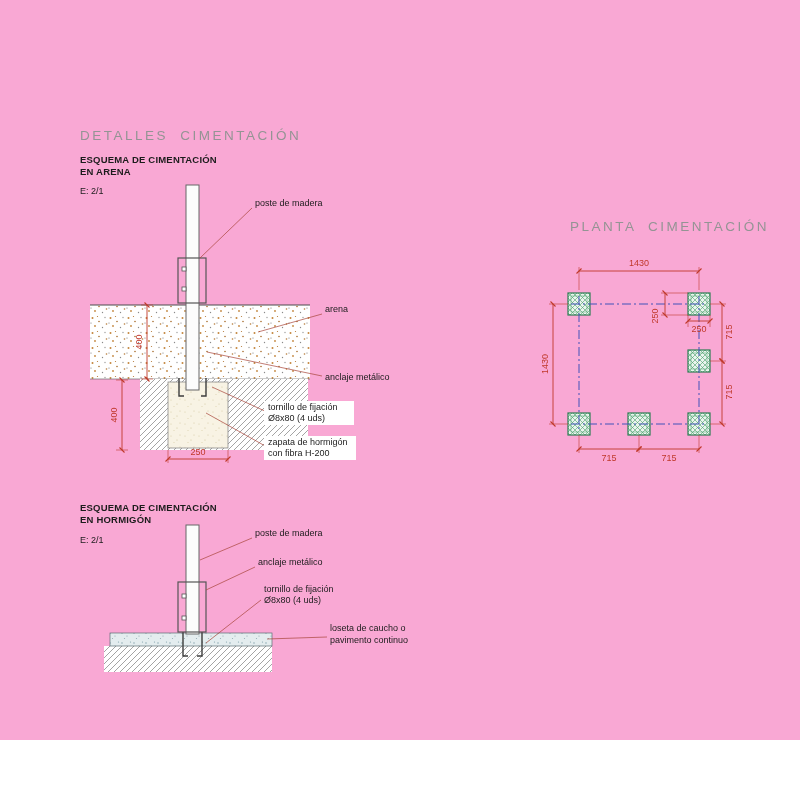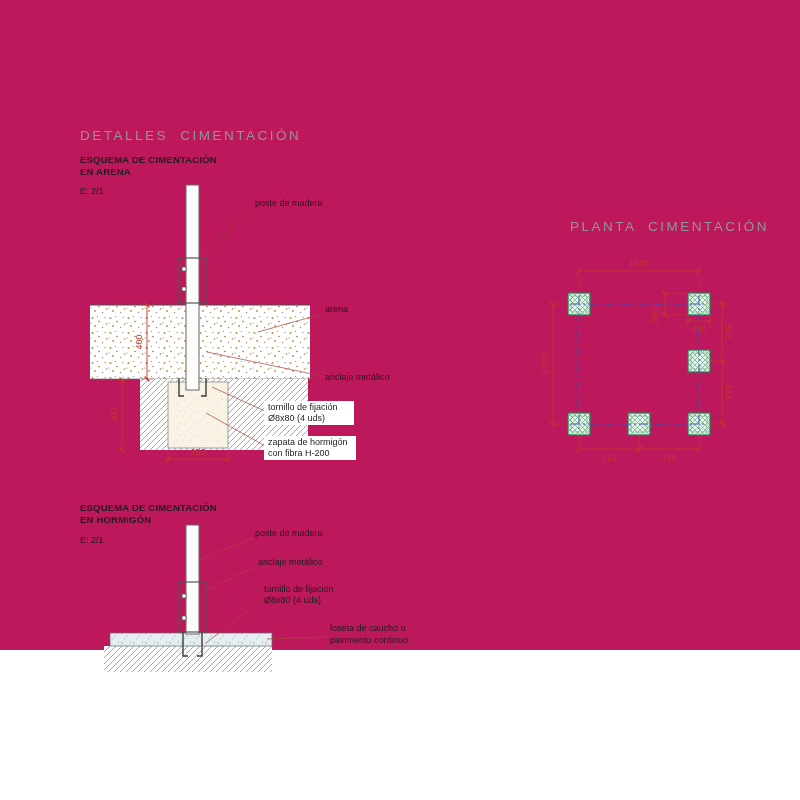--- a/index.html
+++ b/index.html
@@ -1,17 +1,17 @@
 <!DOCTYPE html>
 <html style="--dimension_red: #c0392b; --centerline_blue: #4053b8; --footing_green: #2a7d52; --title_gray: #949494;"><head>
 <meta charset="utf-8">
 <style>
   * { margin:0; padding:0; box-sizing:border-box; }
   html,body { width:800px; height:800px; background:#ffffff; overflow:hidden; }
-  .canvas { position:relative; width:800px; height:650px; background:#be185d; }
+  .canvas { position:relative; width:800px; height:740px; background:#f9a8d4; }
   svg text { font-family:"Liberation Sans", sans-serif; }
   .t-main  { font-size:13.5px; fill:var(--title_gray,#949494); letter-spacing:2.5px; word-spacing:6px; }
   .t-head  { font-size:9.5px; font-weight:700; fill:#1c1c1c; letter-spacing:0.2px; }
   .t-scale { font-size:9px;  fill:#1c1c1c; }
   .t-label { font-size:9px;  fill:#1c1c1c; }
   .t-dim   { font-size:9px;  fill:var(--dimension_red,#c0392b); }
   .ln      { stroke:#4d4d4d; stroke-width:1.1; fill:none; }
   .ln-thin { stroke:#6e6e6e; stroke-width:0.7; fill:none; }
   .leader  { stroke:#a8453a; stroke-width:0.7; fill:none; }
   .dim     { stroke:var(--dimension_red,#c0392b); stroke-width:0.9; fill:none; }

